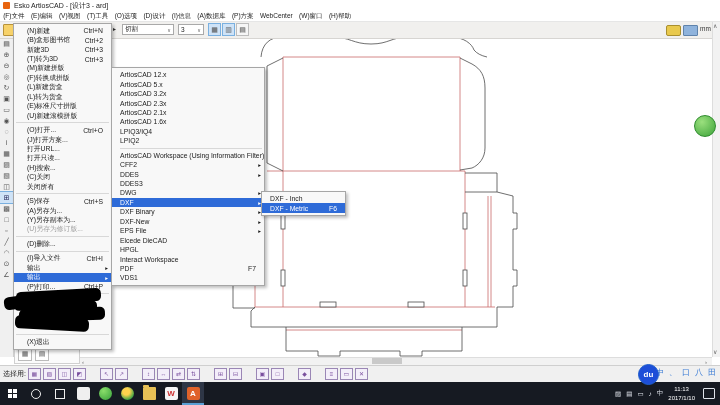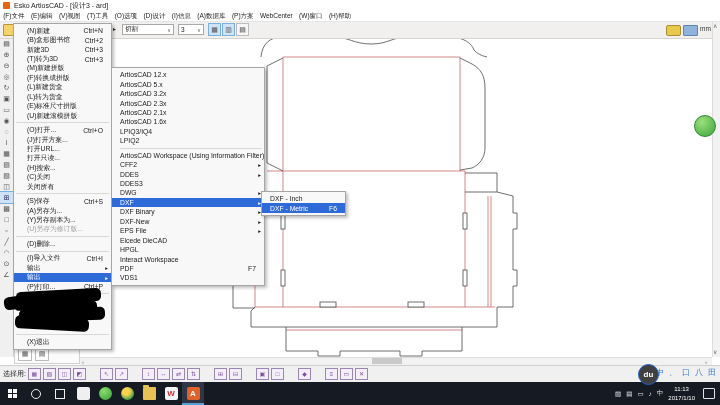--- a/index.html
+++ b/index.html
@@ -49,21 +49,21 @@
   #vscroll{left:712px;top:21px;width:8px;height:336px;background:#f2f2f2;border-left:1px solid #ddd;z-index:4;}
 
   
   #statusbar{left:0;top:365px;width:720px;height:16px;background:#f0f0f0;border-top:1px solid #cfcfcf;z-index:6;display:flex;align-items:center;}
   #status-label{font-size:7px;color:#222;margin-left:3px;white-space:nowrap;}
   .sicon{width:11px;height:10px;border:1px solid #9a86b5;background:#f3eef9;color:#7a4f9e;font-size:6px;
          text-align:center;line-height:10px;margin-left:2px;}
   .sicon.gap{margin-left:14px;}
   #ime{position:absolute;right:4px;top:367px;display:flex;align-items:center;z-index:7;}
   .ime-icon{font-size:8px;color:#3a7bd5;margin-left:5px;}
-  #du-badge{left:638px;top:364px;width:19px;height:19px;border-radius:50%;background:#404040;color:#fff;
+  #du-badge{left:638px;top:364px;width:19px;height:19px;border-radius:50%;background:#1d4ed8;color:#fff;
             font-size:8px;font-weight:bold;text-align:center;line-height:19px;z-index:21;border:1px solid #1d5ecc;}
 
   
   #taskbar{left:0;top:382px;width:720px;height:23px;background:#161a22;z-index:20;display:flex;align-items:center;}
   #start-button{width:24px;height:23px;display:flex;align-items:center;justify-content:center;}
   #start-logo{width:9px;height:9px;display:grid;grid-template-columns:4px 4px;grid-gap:1px;}
   #start-logo span{background:#fff;width:4px;height:4px;}
   #search-button{width:24px;text-align:center;}
   #search-circle{width:8px;height:8px;border:1.3px solid #eee;border-radius:50%;margin:0 auto;}
   #taskview-button{width:24px;text-align:center;}

